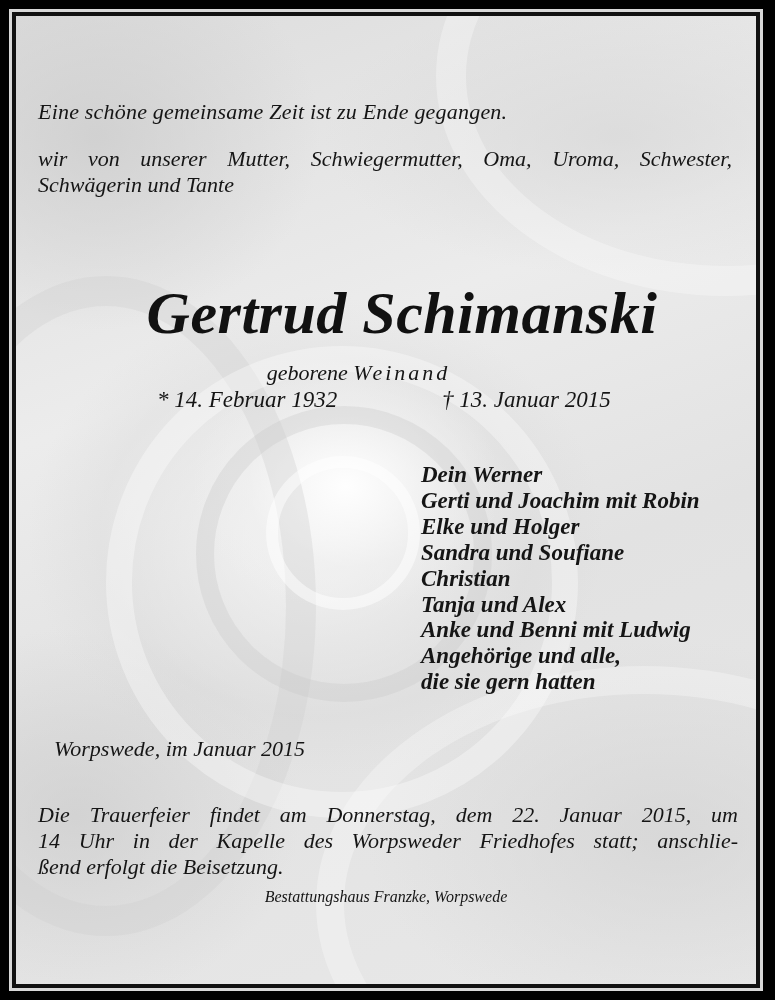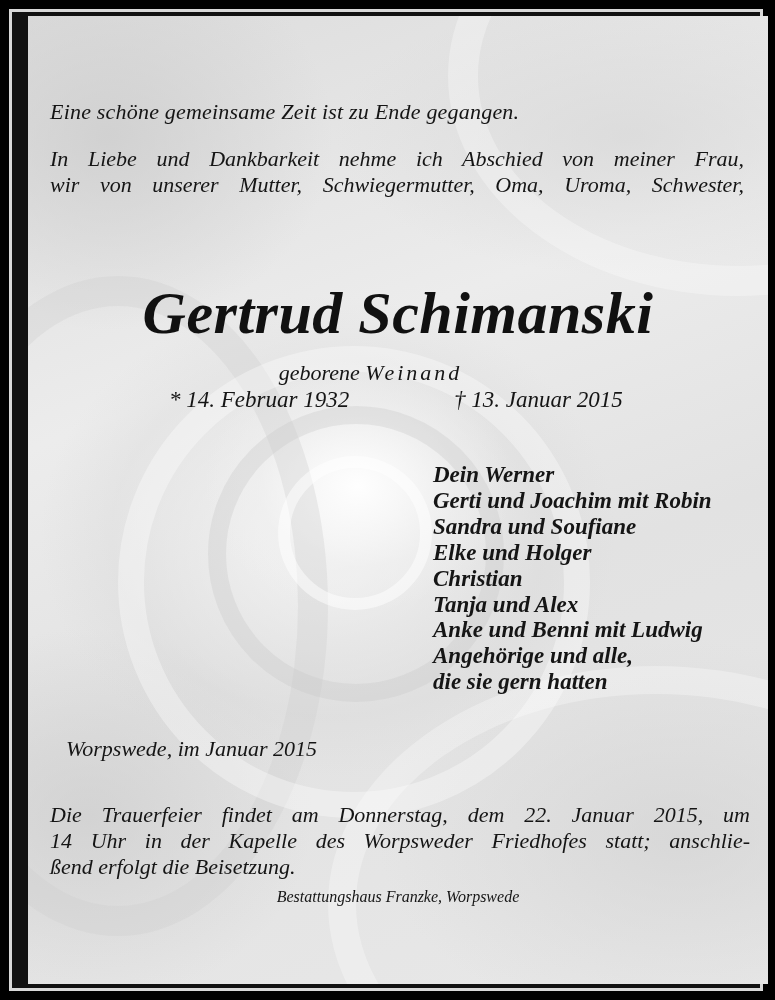--- a/index.html
+++ b/index.html
@@ -28,21 +28,21 @@
       background: #d8d8d8;
     }
     .frame-inner-line {
       position: absolute;
       left: 12px; top: 12px;
       width: 748px; height: 976px;
       background: #111;
     }
     .page {
       position: absolute;
-      left: 28px; top: 16px;
+      left: 16px; top: 16px;
       width: 740px; height: 968px;
       overflow: hidden;
       background:
         radial-gradient(ellipse 220px 180px at 330px 470px, rgba(255,255,255,0.95) 0%, rgba(240,240,240,0.6) 45%, rgba(0,0,0,0) 70%),
         radial-gradient(ellipse 360px 300px at 300px 520px, rgba(250,250,250,0.7) 0%, rgba(215,215,215,0.3) 60%, rgba(0,0,0,0) 80%),
         radial-gradient(ellipse 420px 200px at 600px 120px, rgba(215,215,215,0.7) 0%, rgba(0,0,0,0) 70%),
         radial-gradient(ellipse 300px 260px at 80px 120px, rgba(205,205,205,0.8) 0%, rgba(0,0,0,0) 75%),
         radial-gradient(ellipse 400px 260px at 650px 820px, rgba(210,210,210,0.7) 0%, rgba(0,0,0,0) 75%),
         radial-gradient(ellipse 300px 250px at 60px 800px, rgba(200,200,200,0.6) 0%, rgba(0,0,0,0) 75%),
         linear-gradient(160deg, #dcdcdc 0%, #ececec 35%, #e2e2e2 60%, #e8e8e8 100%);
@@ -86,20 +86,21 @@
 
     .name {
       left: 0; top: 262px;
       width: 740px;
       text-align: center;
       font-size: 60px;
       font-weight: bold;
       line-height: 70px;
       letter-spacing: 0.5px;
       color: #111;
+      padding-left: 16px;
     }
     .maiden {
       left: 0; top: 344px;
       width: 685px;
       text-align: center;
       font-size: 22px;
       line-height: 26px;
     }
     .maiden .spaced { letter-spacing: 3px; }
     .birth {
@@ -156,39 +157,39 @@
   <div class="petal p4"></div>
   <div class="petal p5"></div>
   <div class="petal p6"></div>
   <div class="petal p1"></div>
   <div class="petal p2"></div>
   <div class="petal p3"></div>
 
   <div class="text intro">Eine schöne gemeinsame Zeit ist zu Ende gegangen.</div>
 
   <div class="text dedication">
-    <span class="line">In Liebe und Dankbarkeit nehme ich Abschied von meiner Frau,</span>
     <span class="line">wir von unserer Mutter, Schwiegermutter, Oma, Uroma, Schwester,</span>
+    <span class="line last">Schwägerin und Tante</span>
   </div>
 
   <div class="text name">Gertrud Schimanski</div>
 
   <div class="text maiden">
     <span>geborene</span>
     <span class="spaced">Weinand</span>
   </div>
 
   <div class="text birth">* 14. Februar 1932</div>
   <div class="text death">† 13. Januar 2015</div>
 
   <div class="text mourners">
     <span>Dein Werner</span>
     <span>Gerti und Joachim mit Robin</span>
+    <span>Elke und Holger</span>
     <span>Sandra und Soufiane</span>
-    <span>Elke und Holger</span>
     <span>Christian</span>
     <span>Tanja und Alex</span>
     <span>Anke und Benni mit Ludwig</span>
     <span>Angehörige und alle,</span>
     <span>die sie gern hatten</span>
   </div>
 
   <div class="text place-date">Worpswede, im Januar 2015</div>
 
   <div class="text ceremony">

